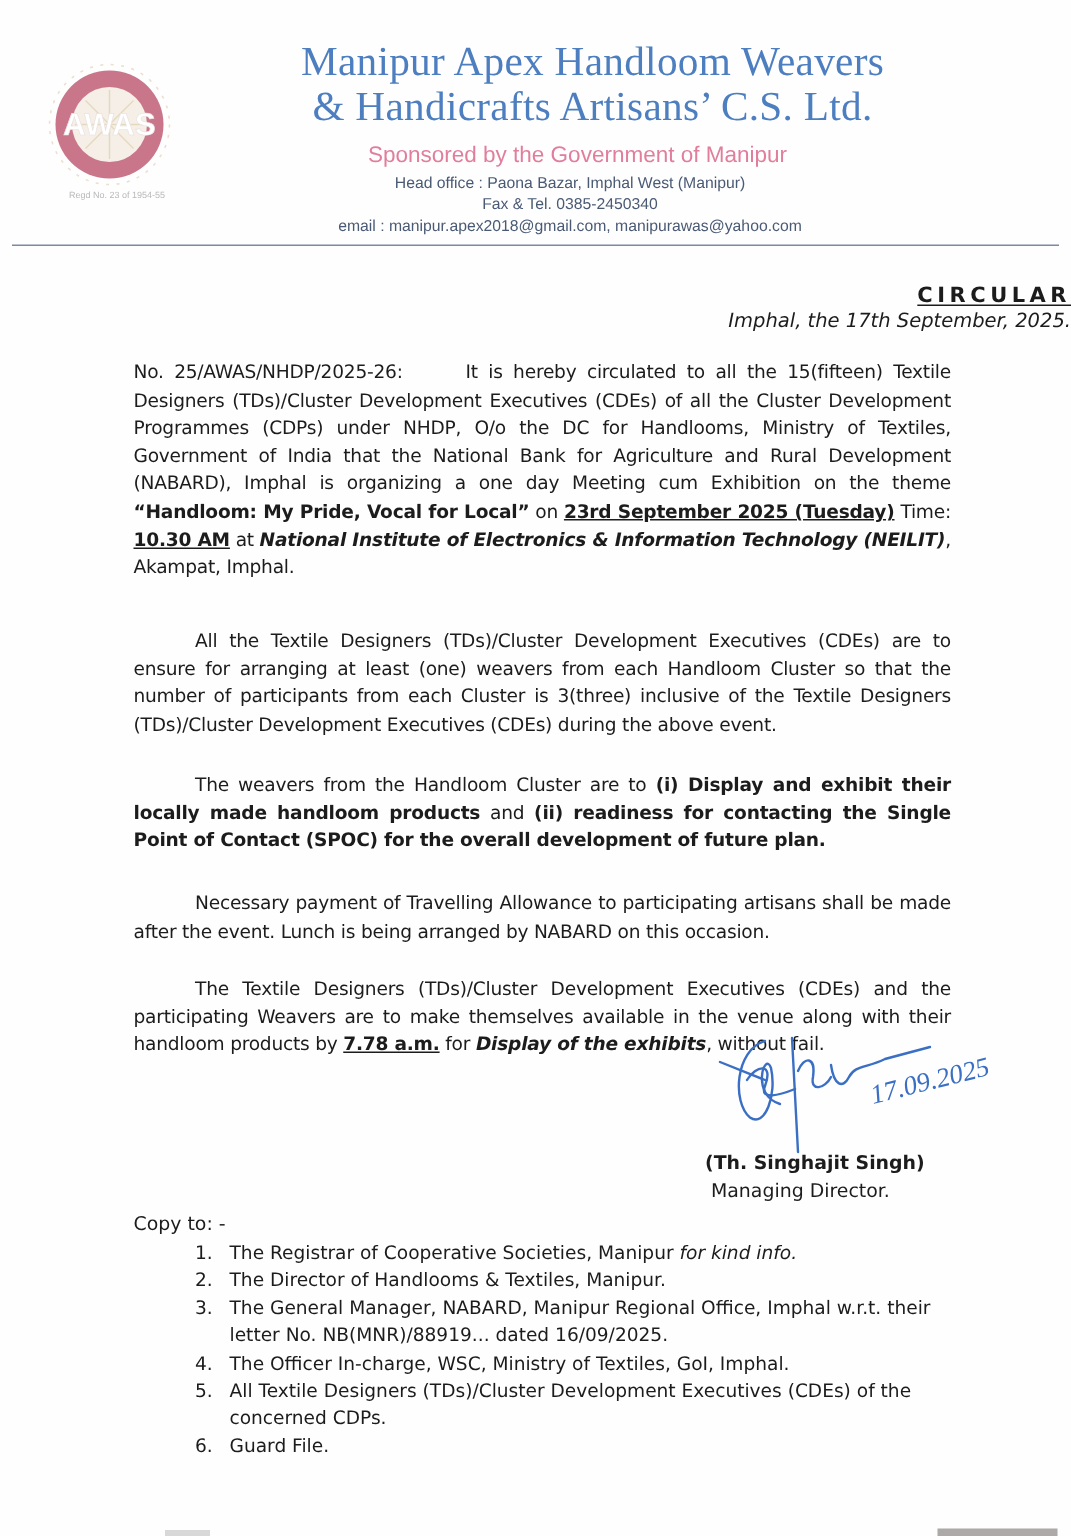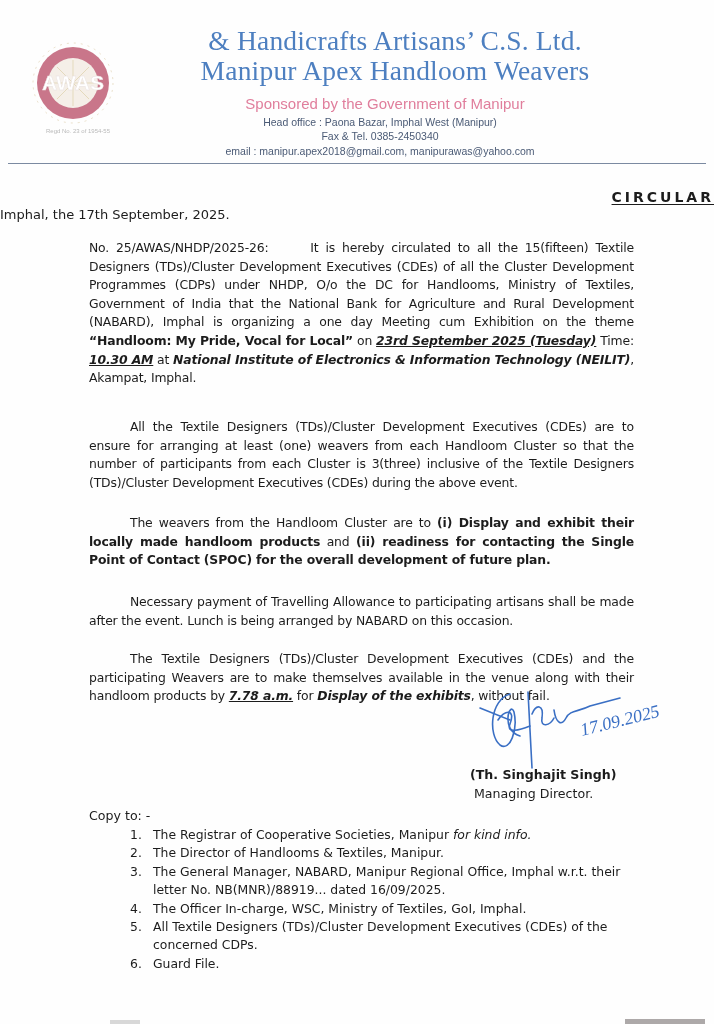--- a/index.html
+++ b/index.html
@@ -36,28 +36,28 @@
       position: absolute; left: 8px; top: 163px; width: 698px; height: 1px; background: #5a6d8a;
       opacity: 0.8;
     }
     .doc { font-family: "DejaVu Sans", sans-serif; }
     .circular-title {
       position: absolute; left: 0; top: 189px; width: 714px; text-align: right;
       font-weight: bold; font-size: 14px; letter-spacing: 3px;
     }
     .circular-title span { text-decoration: underline; text-underline-offset: 2px; }
     .place-date {
-      position: absolute; left: 0; top: 207px; width: 714px; text-align: left; font-size: 13px;
+      position: absolute; left: 0; top: 207px; width: 714px; text-align: right; font-size: 13px; font-style: italic;
     }
     .para {
       position: absolute; left: 89px; width: 545px; font-size: 12.4px; line-height: 18.6px;
       text-align: justify; letter-spacing: -0.15px;
     }
     .para .indent { display: inline-block; width: 41px; }
-    .u { text-decoration: underline; font-style: italic; }
+    .u { text-decoration: underline; }
     .b { font-weight: bold; }
     .i { font-style: italic; }
     .sig-block { position: absolute; left: 470px; top: 690px; width: 220px; height: 80px; }
     .sig-name {
       position: absolute; left: 470px; top: 767px; font-size: 12.6px; font-weight: bold;
     }
     .sig-desig {
       position: absolute; left: 474px; top: 786px; font-size: 12.6px;
     }
     .copy-to {
@@ -85,22 +85,22 @@
     <g stroke="#e3d7b8" stroke-width="1" opacity="0.9">
       <line x1="43" y1="20" x2="43" y2="66"></line>
       <line x1="20" y1="43" x2="66" y2="43"></line>
       <line x1="27" y1="27" x2="59" y2="59"></line>
       <line x1="59" y1="27" x2="27" y2="59"></line>
     </g>
     <text x="43" y="50" text-anchor="middle" font-family="Liberation Sans, sans-serif" font-weight="bold" font-size="21" fill="#ffffff" stroke="#e8e0e0" stroke-width="0.4">AWAS</text>
   </svg>
   <div class="lh-regd">Regd No. 23 of 1954-55</div>
   <div class="lh-title">
+    <div>Manipur Apex Handloom Weavers</div>
     <div>&amp; Handicrafts Artisans’ C.S. Ltd.</div>
-    <div>Manipur Apex Handloom Weavers</div>
   </div>
   <div class="lh-sponsor">Sponsored by the Government of Manipur</div>
   <div class="lh-addr">
     <div>Head office : Paona Bazar, Imphal West (Manipur)</div>
     <div>Fax &amp; Tel. 0385-2450340</div>
   </div>
   <div class="lh-email">email : manipur.apex2018@gmail.com, manipurawas@yahoo.com</div>
   <div class="lh-rule"></div>
 </div>
 

